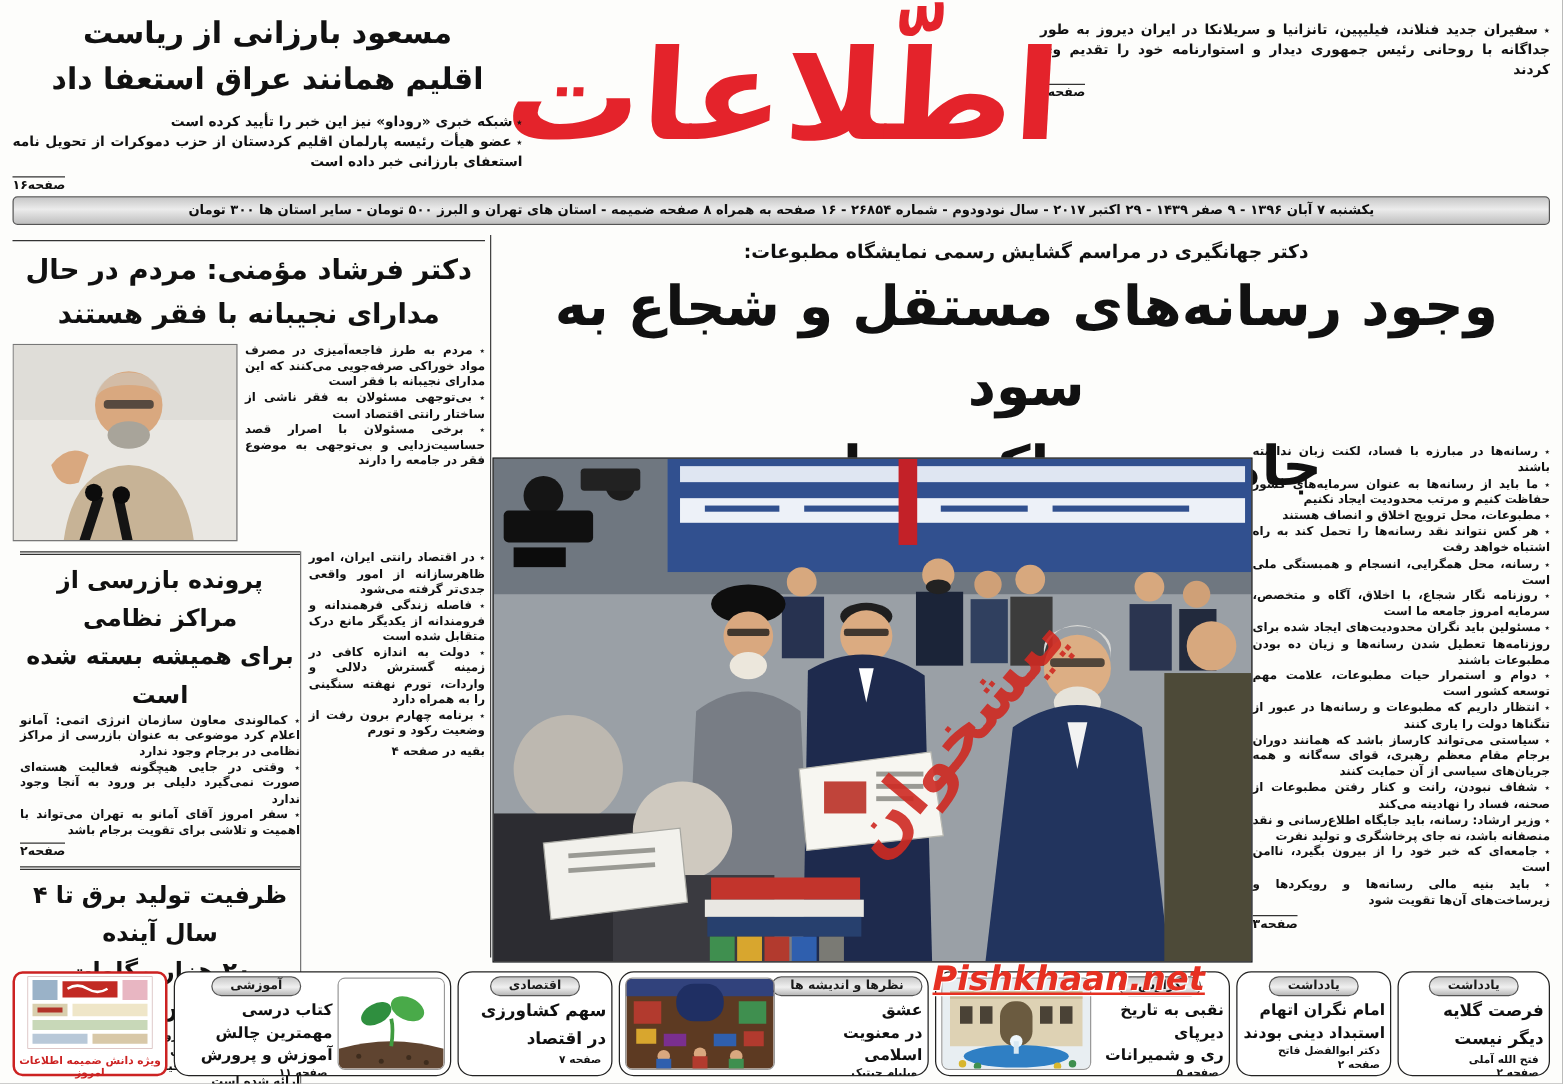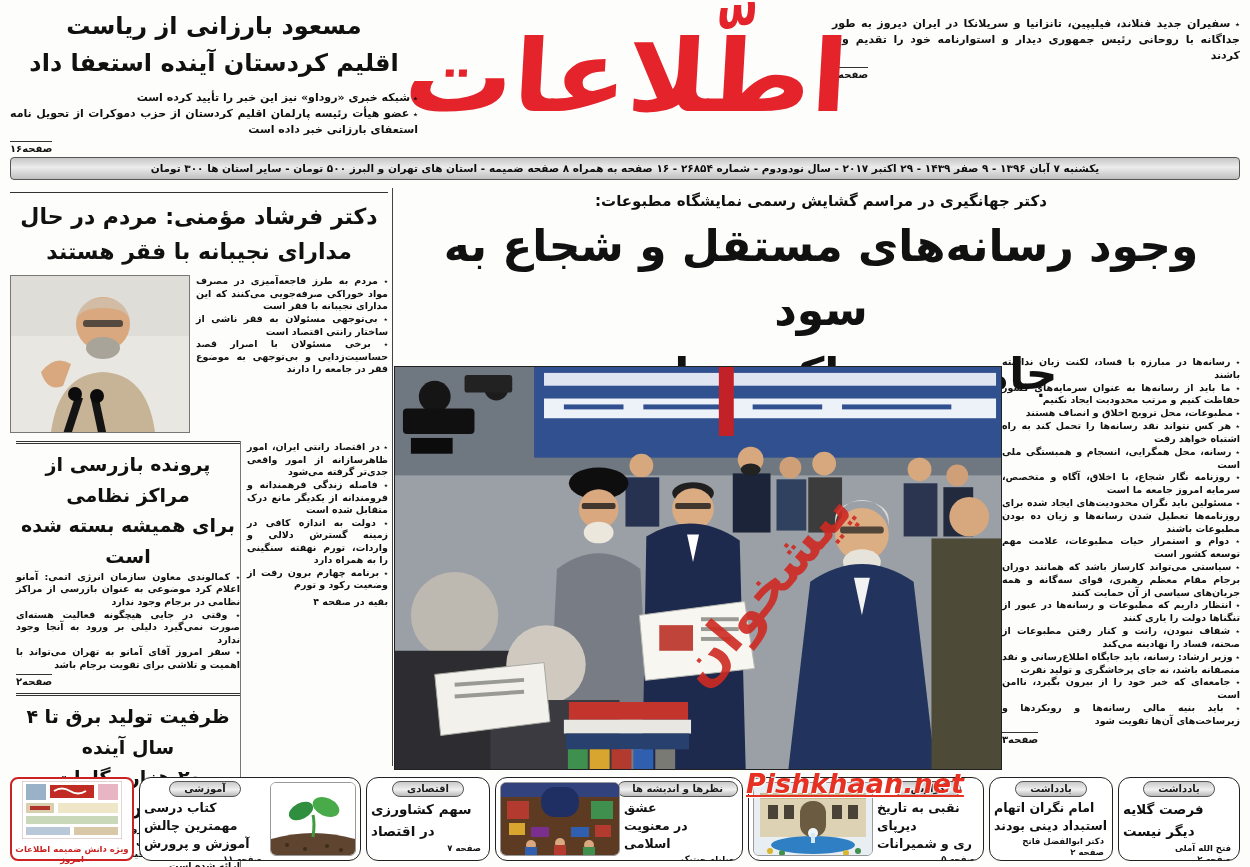--- a/index.html
+++ b/index.html
@@ -76,21 +76,21 @@
   .bbox{
     border:1.5px solid #222;border-radius:12px;box-sizing:border-box;
     padding:3px 4px;background:#fff;position:relative;overflow:hidden;
   }
   .w1{width:122px;} .w2{width:124px;} .w3{flex:1.9;} .w4{flex:2;} .w5{width:124px;} .w6{width:222px;}
   .tab{
     width:fit-content;margin:0 auto 2px;padding:0 14px;border:1px solid #555;border-radius:9px;
     background:linear-gradient(#c9c9c9,#f0f0f0 55%,#b9b9b9);
     font-size:10px;font-weight:bold;text-align:center;line-height:14px;color:#1a1a1a;white-space:nowrap;
   }
-  .btitle{font-size:13.5px;font-weight:bold;text-align:left;line-height:1.6;}
+  .btitle{font-size:13.5px;font-weight:bold;text-align:right;line-height:1.6;}
   .btitle.small{font-size:12.5px;line-height:1.45;}
   .bmeta{font-size:8.5px;font-weight:bold;line-height:1.3;padding:1px 4px 0;}
   .hbox{display:flex;gap:4px;height:100%;}
   .hbox .txt{flex:1;min-width:0;}
   .bphoto{flex:none;border:1px solid #999;border-radius:6px;overflow:hidden;align-self:center;}
   .adbox{
     width:124px;border:2px solid #c22;border-radius:8px;box-sizing:border-box;
     padding:2px;text-align:center;background:#fff;
   }
   .adcap{font-size:8.5px;font-weight:bold;color:#c22;line-height:1.2;margin-top:1px;}
@@ -109,21 +109,21 @@
     <div class="pref"><span>صفحه۲</span></div>
   </div>
 
   <div class="masthead">
     <div class="mtitle">اطّلاعات</div>
   </div>
 
   <div class="tstory left">
     <div class="t-head">
       <div>مسعود بارزانی از ریاست</div>
-      <div>اقلیم کردستان آینده استعفا داد</div>
+      <div>اقلیم همانند عراق استعفا داد</div>
     </div>
     <ul class="bl">
       <li>شبکه خبری «روداو» نیز این خبر را تأیید کرده است</li>
       <li>عضو هیأت رئیسه پارلمان اقلیم کردستان از حزب دموکرات از تحویل نامه استعفای بارزانی خبر داده است</li>
     </ul>
     <div class="pref"><span>صفحه۱۶</span></div>
   </div>
 
   <div class="datebar">یکشنبه ۷ آبان ۱۳۹۶ - ۹ صفر ۱۴۳۹ - ۲۹ اکتبر ۲۰۱۷ - سال نودودوم - شماره ۲۶۸۵۴ - ۱۶ صفحه به همراه ۸ صفحه ضمیمه - استان های تهران و البرز ۵۰۰ تومان - سایر استان ها ۳۰۰ تومان</div>
 
@@ -276,22 +276,22 @@
   <div class="sidebar">
     <ul class="sbl">
       <li>رسانه‌ها در مبارزه با فساد، لکنت زبان نداشته باشند</li>
       <li>ما باید از رسانه‌ها به عنوان سرمایه‌های کشور حفاظت کنیم و مرتب محدودیت ایجاد نکنیم</li>
       <li>مطبوعات، محل ترویج اخلاق و انصاف هستند</li>
       <li>هر کس نتواند نقد رسانه‌ها را تحمل کند به راه اشتباه خواهد رفت</li>
       <li>رسانه، محل همگرایی، انسجام و همبستگی ملی است</li>
       <li>روزنامه نگار شجاع، با اخلاق، آگاه و متخصص، سرمایه امروز جامعه ما است</li>
       <li>مسئولین باید نگران محدودیت‌های ایجاد شده برای روزنامه‌ها تعطیل شدن رسانه‌ها و زیان ده بودن مطبوعات باشند</li>
       <li>دوام و استمرار حیات مطبوعات، علامت مهم توسعه کشور است</li>
+      <li>انتظار داریم که مطبوعات و رسانه‌ها در عبور از تنگناها دولت را یاری کنند</li>
       <li>سیاستی می‌تواند کارساز باشد که همانند دوران برجام مقام معظم رهبری، قوای سه‌گانه و همه جریان‌های سیاسی از آن حمایت کنند</li>
-      <li>انتظار داریم که مطبوعات و رسانه‌ها در عبور از تنگناها دولت را یاری کنند</li>
       <li>شفاف نبودن، رانت و کنار رفتن مطبوعات از صحنه، فساد را نهادینه می‌کند</li>
       <li>وزیر ارشاد: رسانه، باید جایگاه اطلاع‌رسانی و نقد منصفانه باشد، نه جای پرخاشگری و تولید نفرت</li>
       <li>جامعه‌ای که خبر خود را از بیرون بگیرد، ناامن است</li>
       <li>باید بنیه مالی رسانه‌ها و رویکردها و زیرساخت‌های آن‌ها تقویت شود</li>
     </ul>
     <div class="pref"><span>صفحه۳</span></div>
   </div>
 
   <div class="wm-site">Pishkhaan.net</div>
 

